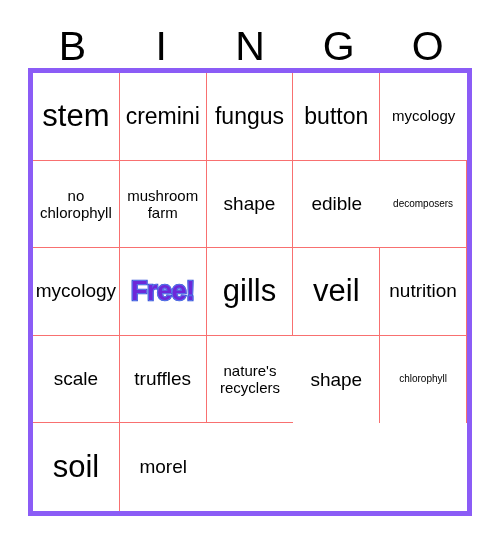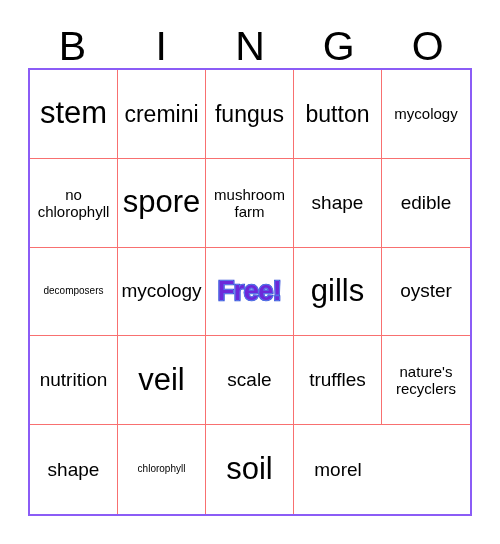--- a/index.html
+++ b/index.html
@@ -45,21 +45,21 @@
   }
 
   
   #grid {
     position: absolute;
     left: 28px;
     top: 68px;
     width: 444px;
     height: 448px;
     box-sizing: border-box;
-    border: 2px solid #8b5cf6;
+    border: 5px solid #8b5cf6;
     display: grid;
     grid-template-columns: repeat(5, 1fr);
     grid-template-rows: repeat(5, 1fr);
     background: #ffffff;
   }
 
   .cell {
     box-sizing: border-box;
     border-right: 1.5px solid #f87070;
     border-bottom: 1.5px solid #f87070;
@@ -140,23 +140,20 @@
         <span class="cell-text">button</span>
       </div>
     <div class="cell row-1 col-5 sz-sm">
         <span class="cell-text">mycology</span>
       </div>
 
     <div class="cell row-2 col-1 sz-sm two-line">
         <span class="cell-text">no
 chlorophyll</span>
       </div>
-    <div class="cell row-2 col-2 sz-xxl">
-        <span class="cell-text">spore</span>
-      </div>
     <div class="cell row-2 col-3 sz-sm two-line">
         <span class="cell-text">mushroom
 farm</span>
       </div>
     <div class="cell row-2 col-4 sz-xl">
         <span class="cell-text">shape</span>
       </div>
     <div class="cell row-2 col-5 sz-xl">
         <span class="cell-text">edible</span>
       </div>
@@ -166,29 +163,26 @@
       </div>
     <div class="cell row-3 col-2 sz-md">
         <span class="cell-text">mycology</span>
       </div>
     <div class="cell row-3 col-3 free sz-xl">
         <span class="cell-text">Free!</span>
       </div>
     <div class="cell row-3 col-4 sz-xxl">
         <span class="cell-text">gills</span>
       </div>
-    <div class="cell row-3 col-5 sz-xl">
-        <span class="cell-text">oyster</span>
-      </div>
-
+
+    <div class="cell row-4 col-2 sz-xxl">
+        <span class="cell-text">veil</span>
+      </div>
     <div class="cell row-4 col-1 sz-md">
         <span class="cell-text">nutrition</span>
-      </div>
-    <div class="cell row-4 col-2 sz-xxl">
-        <span class="cell-text">veil</span>
       </div>
     <div class="cell row-4 col-3 sz-xl">
         <span class="cell-text">scale</span>
       </div>
     <div class="cell row-4 col-4 sz-md">
         <span class="cell-text">truffles</span>
       </div>
     <div class="cell row-4 col-5 sz-sm two-line">
         <span class="cell-text">nature's
 recyclers</span>

